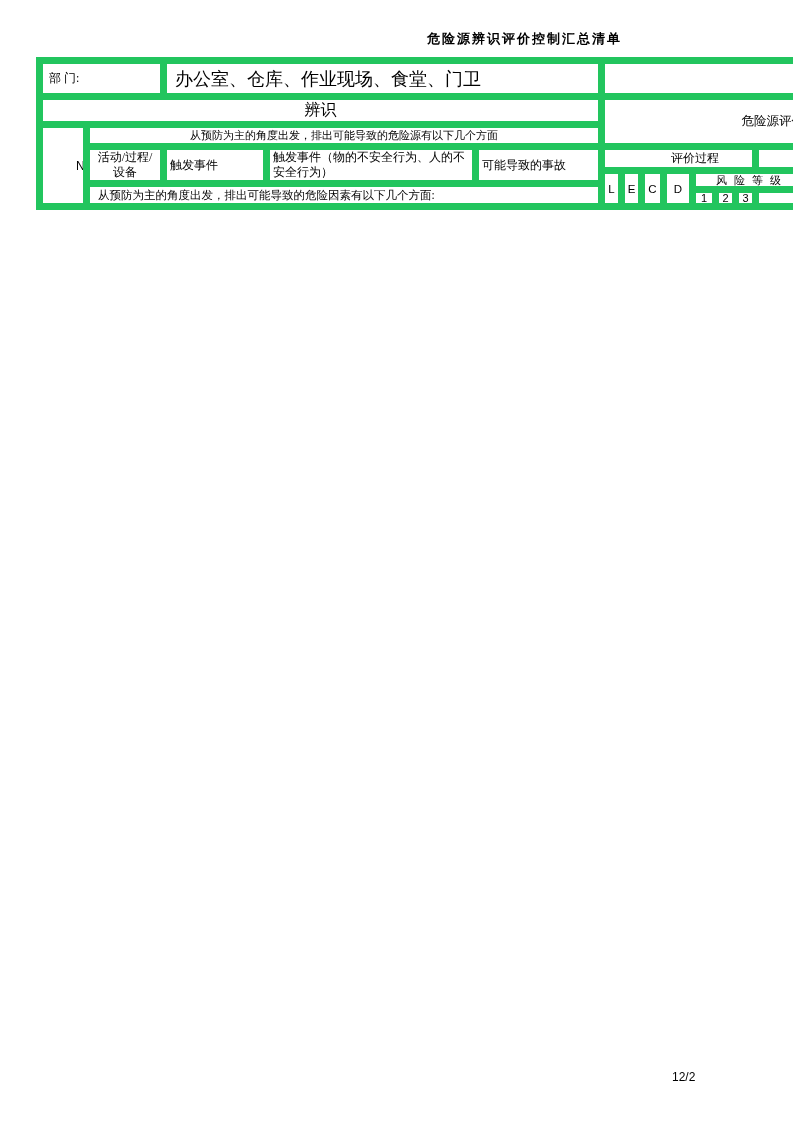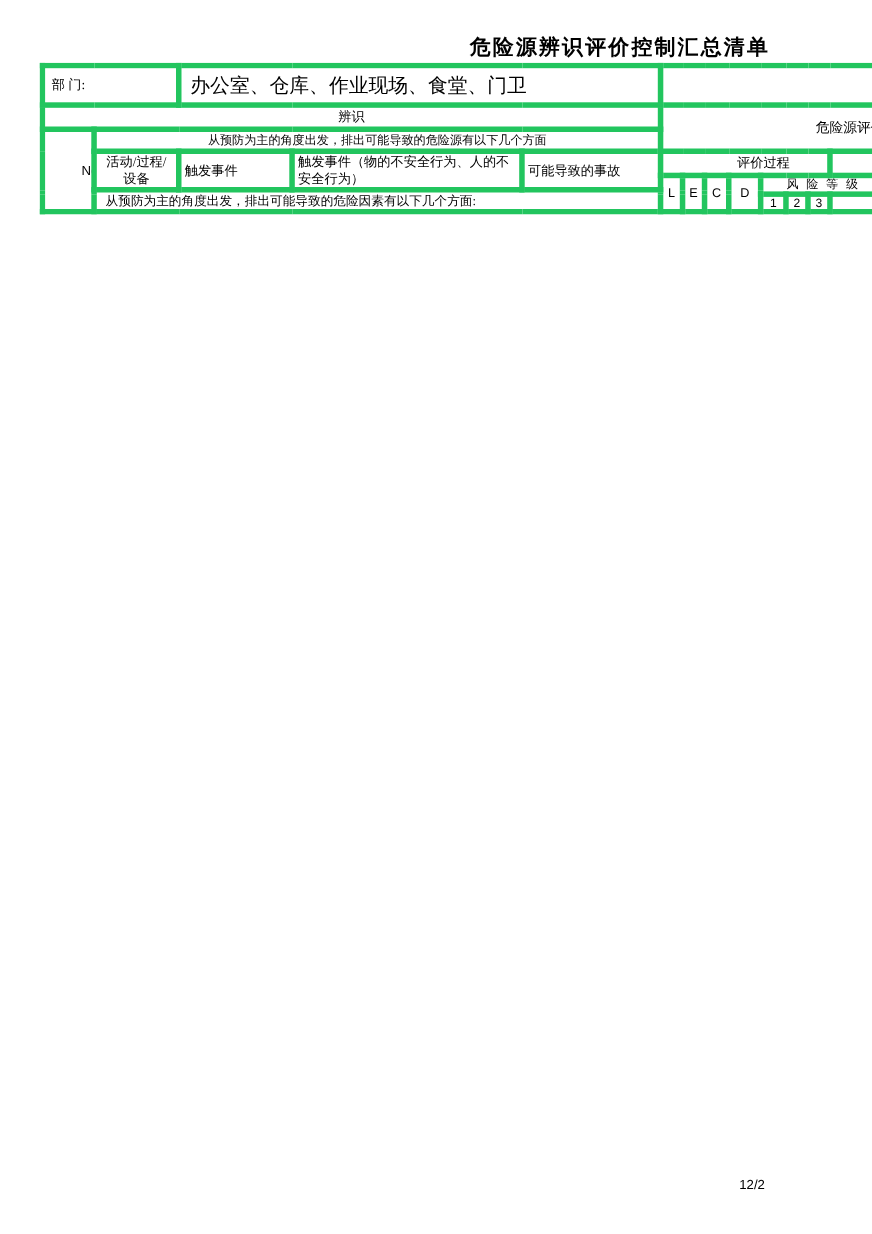--- a/index.html
+++ b/index.html
@@ -3,32 +3,32 @@
 <meta charset="utf-8">
 <style>
   html,body { margin:0; padding:0; background:#fff; }
   .page {
     position:relative; width:793px; height:1122px; background:#ffffff;
     overflow:hidden; color:#000;
     font-family:"Liberation Serif","DejaVu Serif",serif;
   }
   .doc-title {
     position:absolute; left:427px; top:30px;
-    font-size:19px; font-weight:700; letter-spacing:2px; white-space:nowrap;
+    font-size:13px; font-weight:700; letter-spacing:2px; white-space:nowrap;
   }
   .twrap { position:absolute; left:36px; top:57px; width:757px; overflow:hidden; }
   table { border-collapse:collapse; table-layout:fixed; width:772px; }
-  td, th { border:5px solid #22c55e; padding:0; font-weight:normal; overflow:hidden; }
+  td, th { border:7px solid #22c55e; padding:0; font-weight:normal; overflow:hidden; }
   .num { font-family:"Liberation Sans","DejaVu Sans",sans-serif; }
 
   
   .h-dept      { font-size:12px; padding-left:6px; vertical-align:middle; }
   .h-deptval   { font-size:18px; padding-left:8px; vertical-align:middle; }
   .h-empty     { }
-  .h-bianshi   { font-size:12px; text-align:center; vertical-align:middle; }
+  .h-bianshi   { font-size:16px; text-align:center; vertical-align:middle; }
   .h-eval      { font-size:12.5px; text-align:right; vertical-align:middle; padding-right:4px; white-space:nowrap; }
   .h-note      { font-size:11px; text-align:center; vertical-align:middle; white-space:nowrap; }
   .h-no        { font-size:12px; text-align:center; vertical-align:middle;padding-left:33px; }
   .h-col       { font-size:12px; vertical-align:middle; padding:0 3px; line-height:1.25; }
   .h-col-c     { text-align:center; }
   .h-evproc    { font-size:12px; text-align:center; vertical-align:middle;padding-left:33px; }
   .h-lecd      { font-size:11.5px; text-align:center; vertical-align:middle; }
   .h-risk      { font-size:11px; text-align:center; vertical-align:bottom; letter-spacing:7px; white-space:nowrap; line-height:12px; }
   .h-123       { font-size:11px; text-align:center; vertical-align:middle; line-height:10px; }
   .h-factor    { font-size:11.5px; vertical-align:middle; padding-left:8px; white-space:nowrap; }

